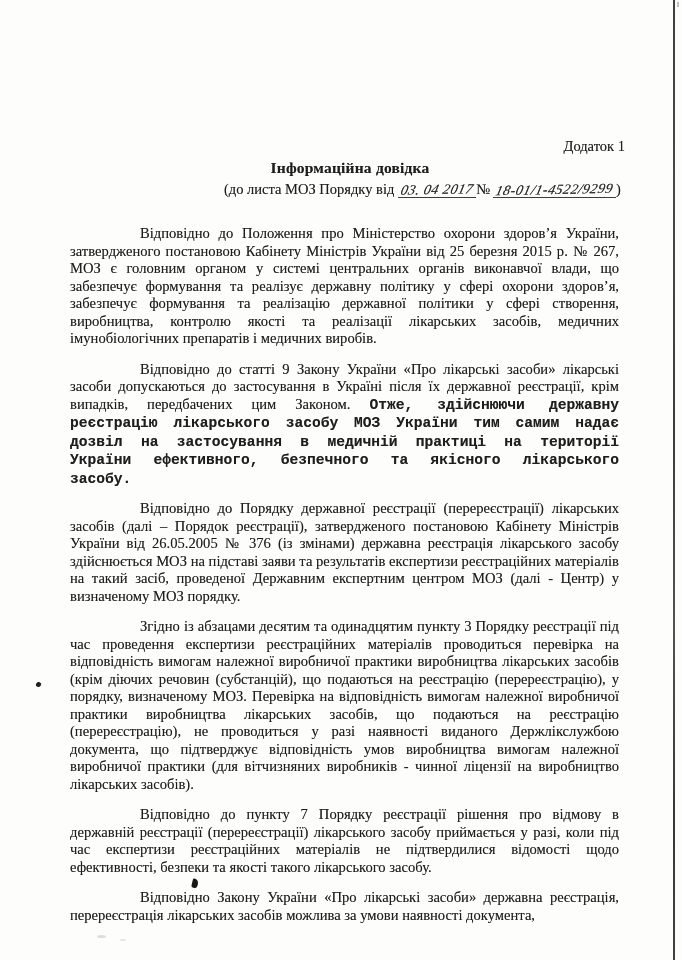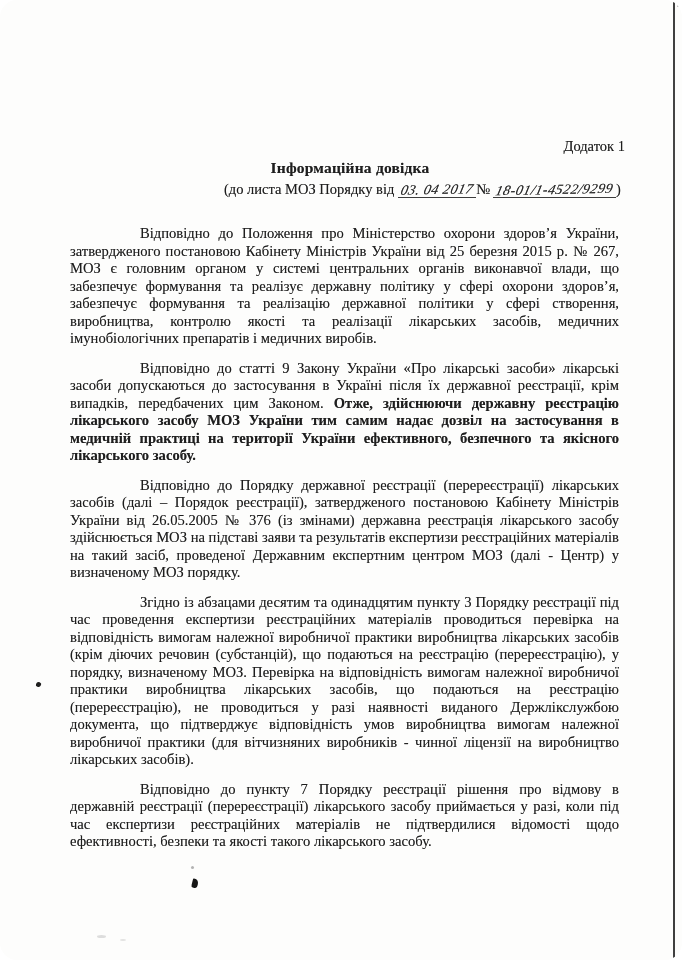--- a/index.html
+++ b/index.html
@@ -2,21 +2,20 @@
 <html><head>
 <meta charset="utf-8">
 <style>
   html,body { margin:0; padding:0; background:#ffffff; }
   .page {
     position:relative; width:682px; height:960px;
     background:#fdfdfc; overflow:hidden;
     font-family:"Liberation Serif","DejaVu Serif",serif;
     color:#1e1e1e;
     text-shadow:0 0 .4px rgba(20,20,20,.45);
-    border-radius:17px;
   }
   .annex {
     position:absolute; top:138px; right:57px;
     font-size:14.5px; white-space:nowrap;
   }
   .title {
     position:absolute; top:159px; left:9px; width:682px;
     text-align:center; font-weight:bold; font-size:15.5px; letter-spacing:.2px;
   }
   .subtitle {
@@ -31,21 +30,21 @@
     display:inline-block; font-style:italic;
     transform:skewX(-14deg) rotate(-1.2deg);
     font-size:14px; letter-spacing:.5px; color:#2b2b2b;
     text-shadow:0 0 .3px rgba(30,30,30,.6);
   }
   .bodytext {
     position:absolute; left:58px; top:213px; width:573px;
     font-size:14.6px; line-height:17.5px; text-align:justify;
   }
   .bodytext p { margin:12px; text-indent:70px; }
-  .b { font-weight:bold; }
+  .b { font-weight:bold;font-family:Liberation Mono, monospace; }
   .scan-line {
     position:absolute; top:0; right:7px; width:2px; height:960px;
     background:linear-gradient(#2e2e2e 0%, #383838 20%, #2a2a2a 45%,
                #444444 65%, #262626 85%, #303030 100%);
     opacity:.92;
   }
   .speck  { position:absolute; background:#1f1f1f; }
   .speck-a { left:36px;  top:682px; width:5px; height:5px; border-radius:60% 40% 55% 45%; transform:rotate(22deg); }
   .speck-b { left:191px; top:866px; width:3px; height:3px; border-radius:50%; background:#8a8a8a; opacity:.65; }
   .speck-c { left:192px; top:879px; width:6px; height:9px; border-radius:20% 80% 60% 40%; transform:rotate(14deg); background:#161616; }
@@ -64,20 +63,21 @@
   <div class="title">Інформаційна довідка</div>
 
   <div class="subtitle"><span>(до листа МОЗ Порядку від</span>&nbsp;<span class="hw-slot"><span class="hw">03. 04 2017</span></span><span>№</span>&nbsp;<span class="hw-slot"><span class="hw">18-01/1-4522/9299</span></span><span>)</span></div>
 
   <div class="bodytext">
     <p><span>Відповідно до Положення про Міністерство охорони здоров’я України, затвердженого постановою Кабінету Міністрів України від 25 березня 2015 р. № 267, МОЗ є головним органом у системі центральних органів виконавчої влади, що забезпечує формування та реалізує державну політику у сфері охорони здоров’я, забезпечує формування та реалізацію державної політики у сфері створення, виробництва, контролю якості та реалізації лікарських засобів, медичних імунобіологічних препаратів і медичних виробів.</span><span class="b"></span></p>
     <p><span>Відповідно до статті 9 Закону України «Про лікарські засоби» лікарські засоби допускаються до застосування в Україні після їх державної реєстрації, крім випадків, передбачених цим Законом. </span><span class="b">Отже, здійснюючи державну реєстрацію лікарського засобу МОЗ України тим самим надає дозвіл на застосування в медичній практиці на території України ефективного, безпечного та якісного лікарського засобу.</span></p>
     <p><span>Відповідно до Порядку державної реєстрації (перереєстрації) лікарських засобів (далі – Порядок реєстрації), затвердженого постановою Кабінету Міністрів України від 26.05.2005 № 376 (із змінами) державна реєстрація лікарського засобу здійснюється МОЗ на підставі заяви та результатів експертизи реєстраційних матеріалів на такий засіб, проведеної Державним експертним центром МОЗ (далі - Центр) у визначеному МОЗ порядку.</span><span class="b"></span></p>
     <p><span>Згідно із абзацами десятим та одинадцятим пункту 3 Порядку реєстрації під час проведення експертизи реєстраційних матеріалів проводиться перевірка на відповідність вимогам належної виробничої практики виробництва лікарських засобів (крім діючих речовин (субстанцій), що подаються на реєстрацію (перереєстрацію), у порядку, визначеному МОЗ. Перевірка на відповідність вимогам належної виробничої практики виробництва лікарських засобів, що подаються на реєстрацію (перереєстрацію), не проводиться у разі наявності виданого Держлікслужбою документа, що підтверджує відповідність умов виробництва вимогам належної виробничої практики (для вітчизняних виробників - чинної ліцензії на виробництво лікарських засобів).</span><span class="b"></span></p>
     <p><span>Відповідно до пункту 7 Порядку реєстрації рішення про відмову в державній реєстрації (перереєстрації) лікарського засобу приймається у разі, коли під час експертизи реєстраційних матеріалів не підтвердилися відомості щодо ефективності, безпеки та якості такого лікарського засобу.</span><span class="b"></span></p>
+    <p><span>Відповідно Закону України «Про лікарські засоби» державна реєстрація, перереєстрація лікарських засобів можлива за умови наявності документа,</span><span class="b"></span></p>
   </div>
 
   <div class="scan-line"></div>
   <div class="speck speck-a"></div>
   <div class="speck speck-b"></div>
   <div class="speck speck-c"></div>
   <div class="smudge smudge-a"></div>
   <div class="smudge smudge-b"></div>
   <div class="speck-tr"></div>
 

